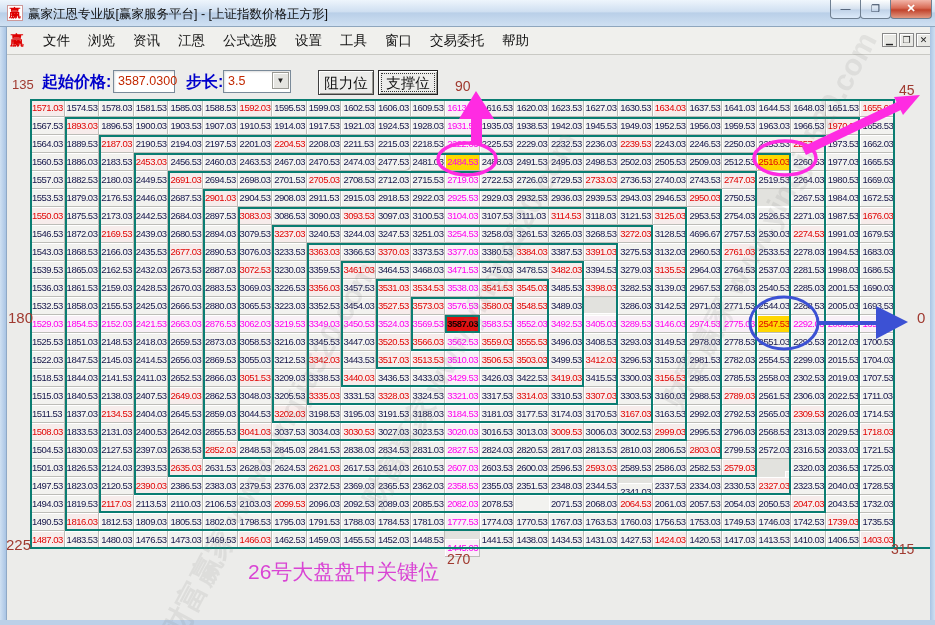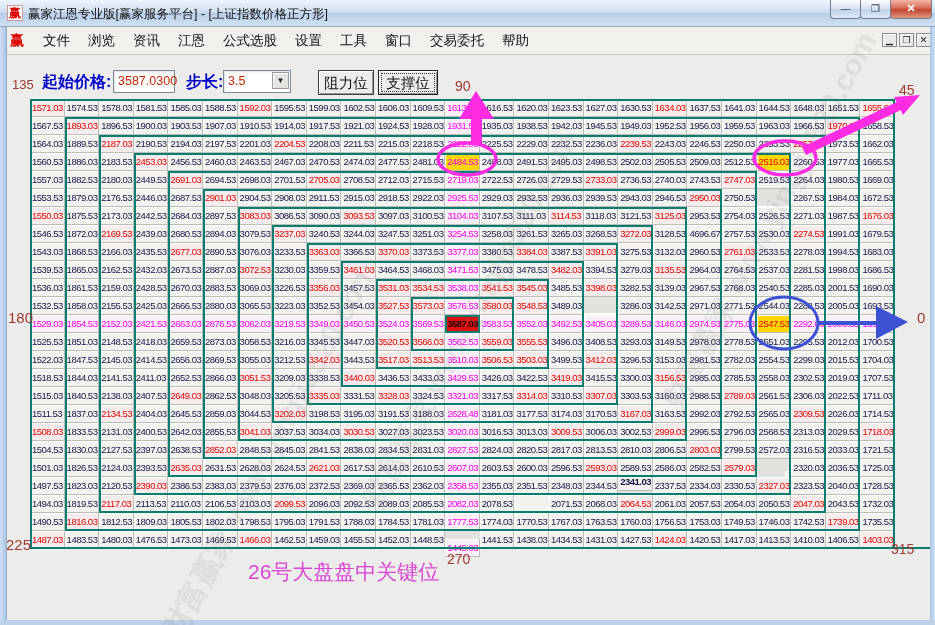--- a/index.html
+++ b/index.html
@@ -546,21 +546,21 @@
     <div class="cell red" style="left: 8%; top: 306px;">2134.53</div>
     <div class="cell" style="left: 12%; top: 306px;">2404.03</div>
     <div class="cell" style="left: 16%; top: 306px;">2645.53</div>
     <div class="cell" style="left: 20%; top: 306px;">2859.03</div>
     <div class="cell" style="left: 24%; top: 306px;">3044.53</div>
     <div class="cell red" style="left: 28%; top: 306px;">3202.03</div>
     <div class="cell" style="left: 32%; top: 306px;">3198.53</div>
     <div class="cell" style="left: 36%; top: 306px;">3195.03</div>
     <div class="cell" style="left: 40%; top: 306px;">3191.53</div>
     <div class="cell" style="left: 44%; top: 306px;">3188.03</div>
-    <div class="cell mag" style="left: 48%; top: 306px;">2628.48</div>
+    <div class="cell mag" style="left: 48%; top: 306px;">3184.53</div>
     <div class="cell" style="left: 52%; top: 306px;">3181.03</div>
     <div class="cell" style="left: 56%; top: 306px;">3177.53</div>
     <div class="cell" style="left: 60%; top: 306px;">3174.03</div>
     <div class="cell" style="left: 64%; top: 306px;">3170.53</div>
     <div class="cell red" style="left: 68%; top: 306px;">3167.03</div>
     <div class="cell" style="left: 72%; top: 306px;">3163.53</div>
     <div class="cell" style="left: 76%; top: 306px;">2992.03</div>
     <div class="cell" style="left: 80%; top: 306px;">2792.53</div>
     <div class="cell" style="left: 84%; top: 306px;">2565.03</div>
     <div class="cell red" style="left: 88%; top: 306px;">2309.53</div>
@@ -651,21 +651,21 @@
     <div class="cell" style="left: 28%; top: 378px;">2376.03</div>
     <div class="cell" style="left: 32%; top: 378px;">2372.53</div>
     <div class="cell" style="left: 36%; top: 378px;">2369.03</div>
     <div class="cell" style="left: 40%; top: 378px;">2365.53</div>
     <div class="cell" style="left: 44%; top: 378px;">2362.03</div>
     <div class="cell mag" style="left: 48%; top: 378px;">2358.53</div>
     <div class="cell" style="left: 52%; top: 378px;">2355.03</div>
     <div class="cell" style="left: 56%; top: 378px;">2351.53</div>
     <div class="cell" style="left: 60%; top: 378px;">2348.03</div>
     <div class="cell" style="left: 64%; top: 378px;">2344.53</div>
-    <div class="cell" style="left: 68%; top: 374px; font-weight: bold;">2341.03</div>
+    <div class="cell" style="left: 68%; top: 384px;">2341.03</div>
     <div class="cell" style="left: 72%; top: 378px;">2337.53</div>
     <div class="cell" style="left: 76%; top: 378px;">2334.03</div>
     <div class="cell" style="left: 80%; top: 378px;">2330.53</div>
     <div class="cell red" style="left: 84%; top: 378px;">2327.03</div>
     <div class="cell" style="left: 88%; top: 378px;">2323.53</div>
     <div class="cell" style="left: 92%; top: 378px;">2040.03</div>
     <div class="cell" style="left: 96%; top: 378px;">1728.53</div>
     <div class="cell" style="left: 0%; top: 396px;">1494.03</div>
     <div class="cell" style="left: 4%; top: 396px;">1819.53</div>
     <div class="cell red" style="left: 8%; top: 396px;">2117.03</div>

